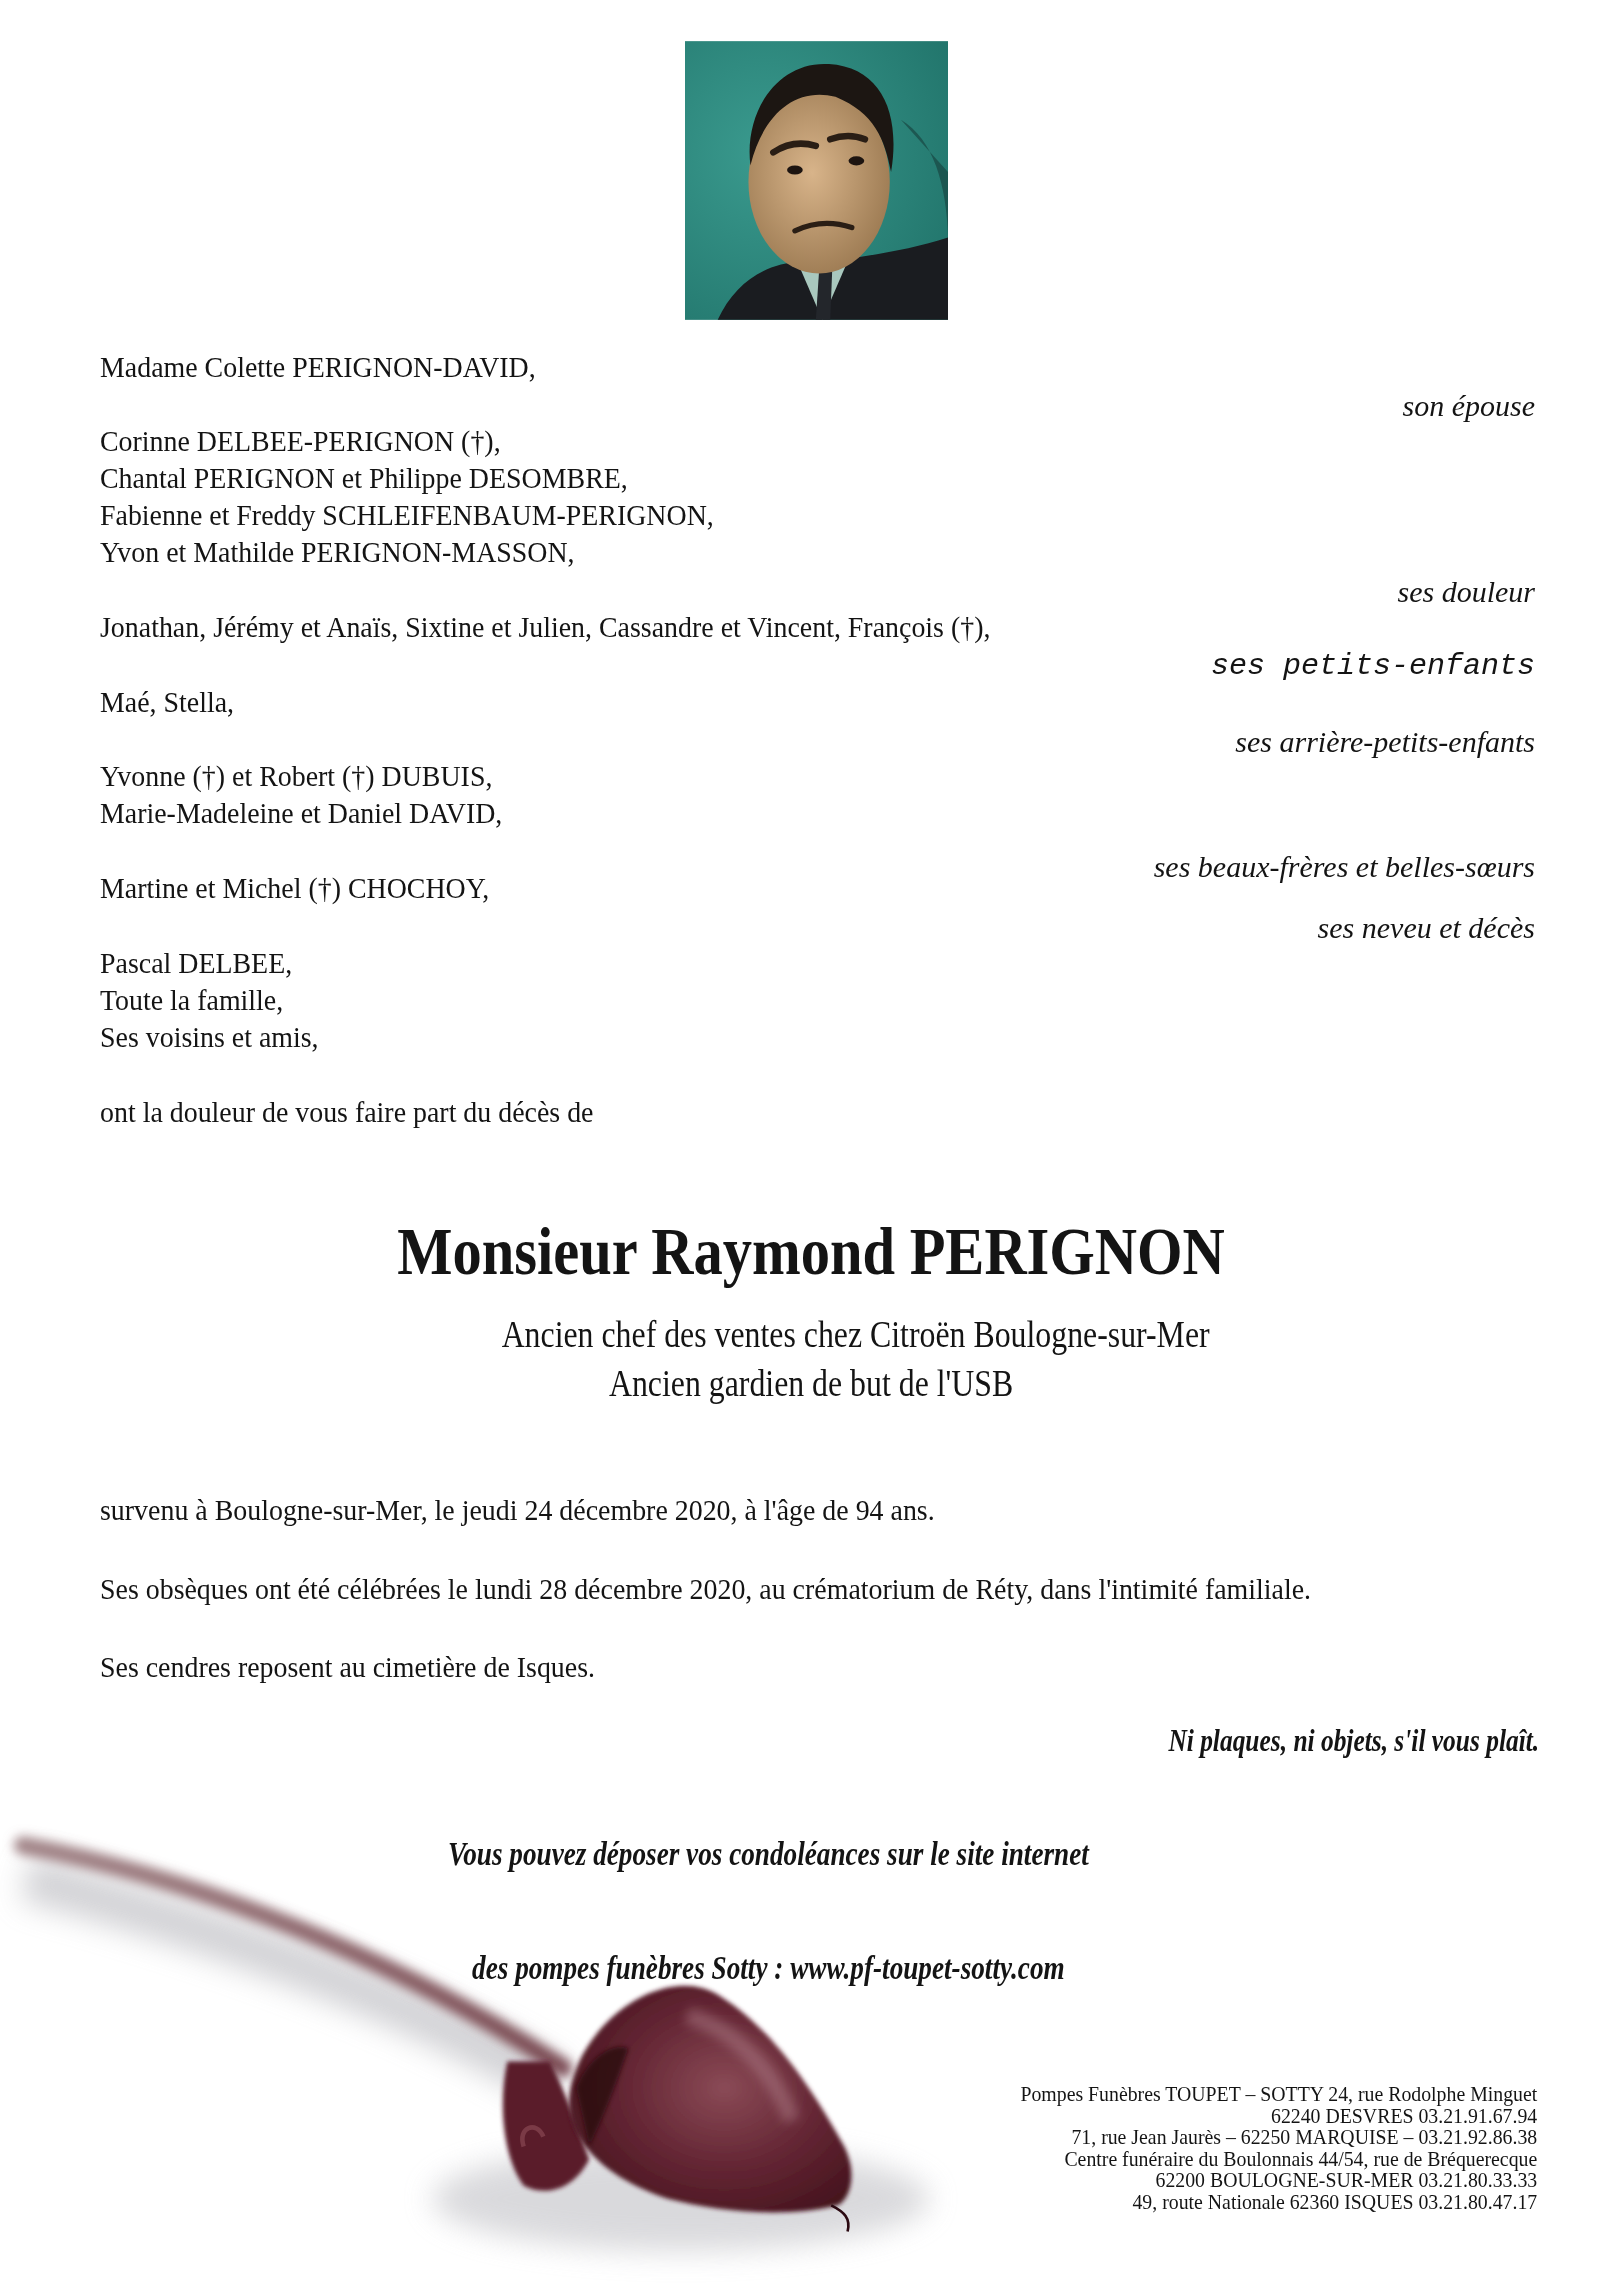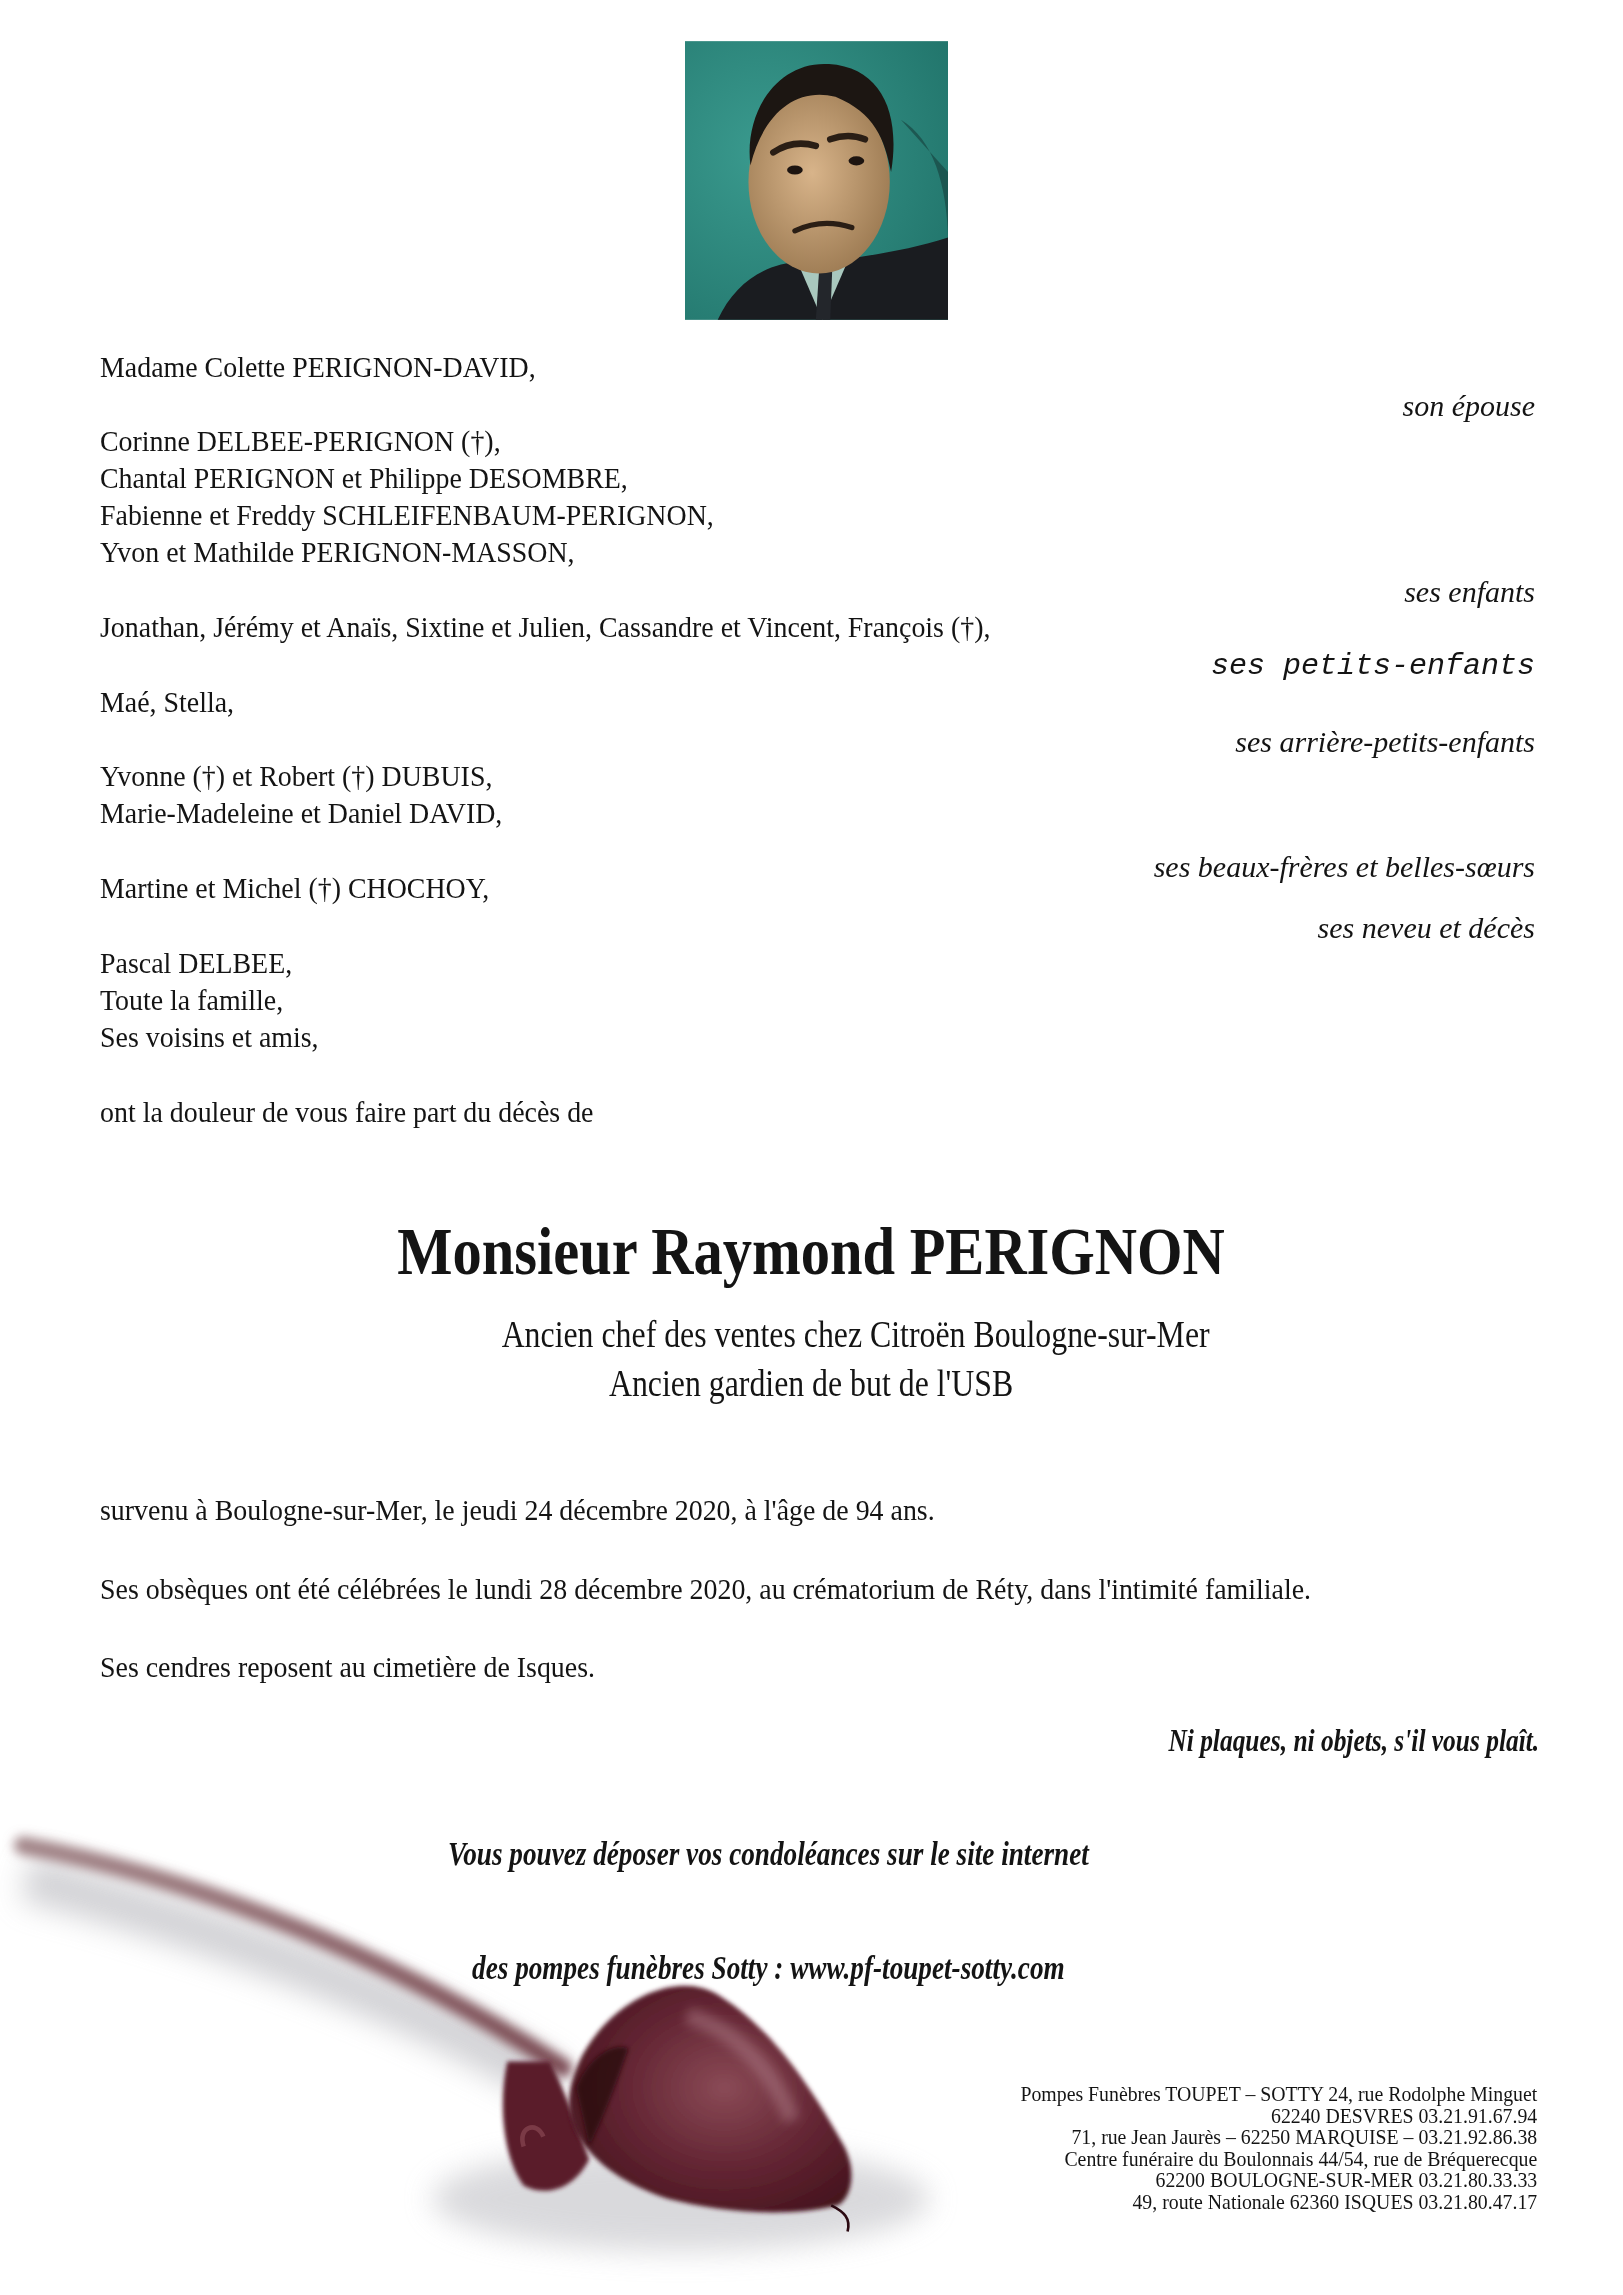--- a/index.html
+++ b/index.html
@@ -70,21 +70,21 @@
   <div>Madame Colette PERIGNON-DAVID,</div>
 </div>
 <div class="abs rel" style="top:387px;">son épouse</div>
 
 <div class="abs fam" style="top:422px;">
   <div>Corinne DELBEE-PERIGNON (†),</div>
   <div>Chantal PERIGNON et Philippe DESOMBRE,</div>
   <div>Fabienne et Freddy SCHLEIFENBAUM-PERIGNON,</div>
   <div>Yvon et Mathilde PERIGNON-MASSON,</div>
 </div>
-<div class="abs rel" style="top:573px;">ses enfants</div>
+<div class="abs rel" style="top:573px;">ses douleur</div>
 
 <div class="abs fam" style="top:608px;">
   <div>Jonathan, Jérémy et Anaïs, Sixtine et Julien, Cassandre et Vincent, François (†),</div>
 </div>
 <div class="abs rel" style="top:648px;font-family:Liberation Mono, monospace;">ses petits-enfants</div>
 
 <div class="abs fam" style="top:683px;">
   <div>Maé, Stella,</div>
 </div>
 <div class="abs rel" style="top:723px;">ses arrière-petits-enfants</div>

